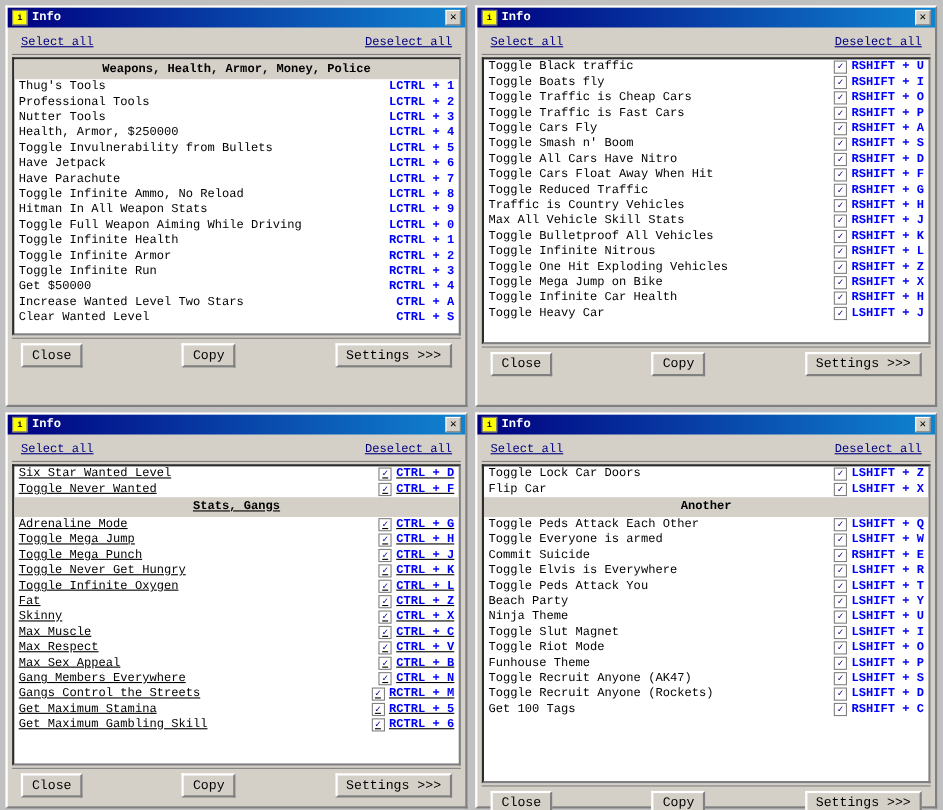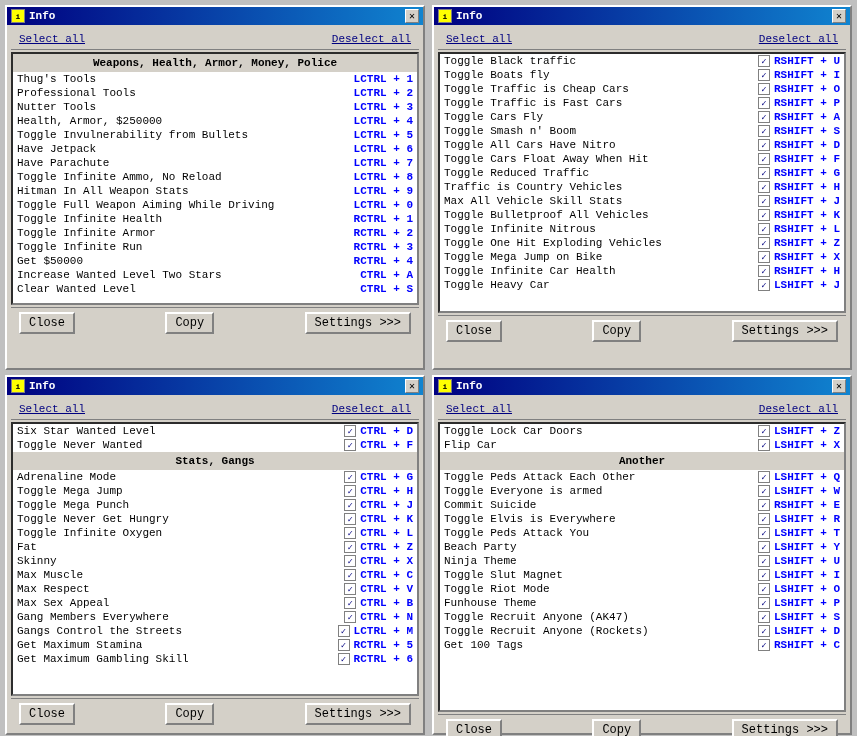--- a/index.html
+++ b/index.html
@@ -418,21 +418,21 @@
       <div class="title-icon">i</div>
       <span>Info</span>
     </div>
     <div class="close-btn">✕</div>
   </div>
   <div class="window-body">
     <div class="select-row">
       <span class="select-link">Select all</span>
       <span class="select-link">Deselect all</span>
     </div>
-    <div class="list-container" style="height:274px;">
+    <div class="list-container" style="height:274px;text-decoration:underline;">
       <div class="list-item">
         <span class="item-label">Six Star Wanted Level</span>
         <div class="item-key-right">
           <div class="checkbox checked"></div>
           <span class="key-blue">CTRL + D</span>
         </div>
       </div>
       <div class="list-item">
         <span class="item-label">Toggle Never Wanted</span>
         <div class="item-key-right">
@@ -515,21 +515,21 @@
         <span class="item-label">Gang Members Everywhere</span>
         <div class="item-key-right">
           <div class="checkbox checked"></div>
           <span class="key-blue">CTRL + N</span>
         </div>
       </div>
       <div class="list-item">
         <span class="item-label">Gangs Control the Streets</span>
         <div class="item-key-right">
           <div class="checkbox checked"></div>
-          <span class="key-blue">LCTRL + M</span>
+          <span class="key-blue">RCTRL + M</span>
         </div>
       </div>
       <div class="list-item">
         <span class="item-label">Get Maximum Stamina</span>
         <div class="item-key-right">
           <div class="checkbox checked"></div>
           <span class="key-blue">RCTRL + 5</span>
         </div>
       </div>
       <div class="list-item">

